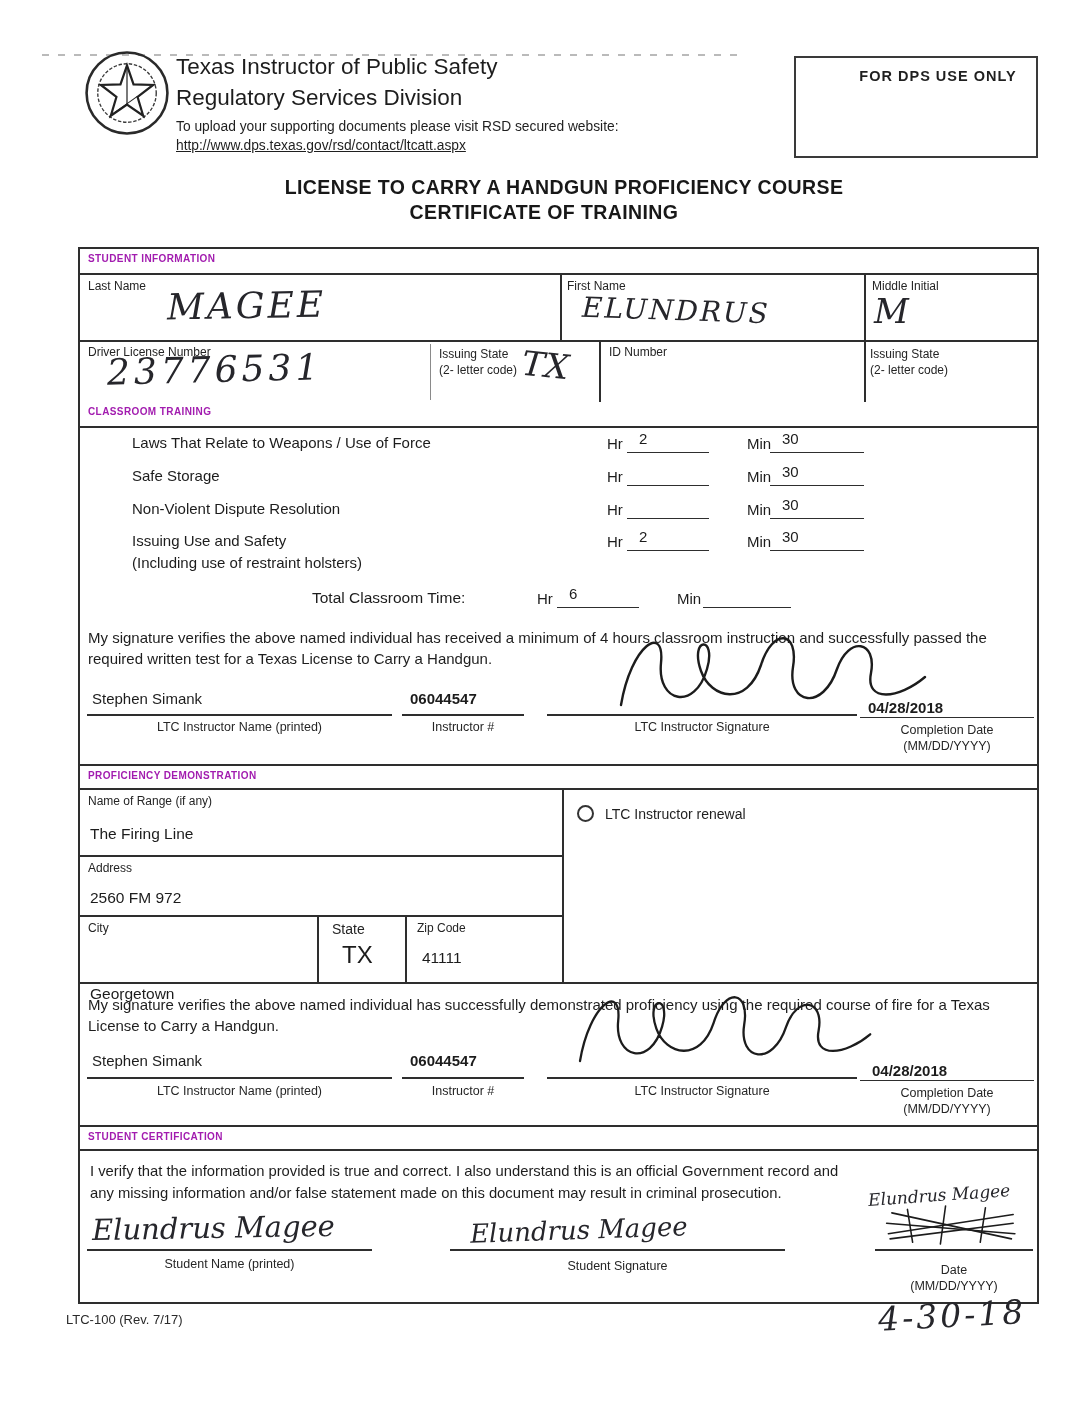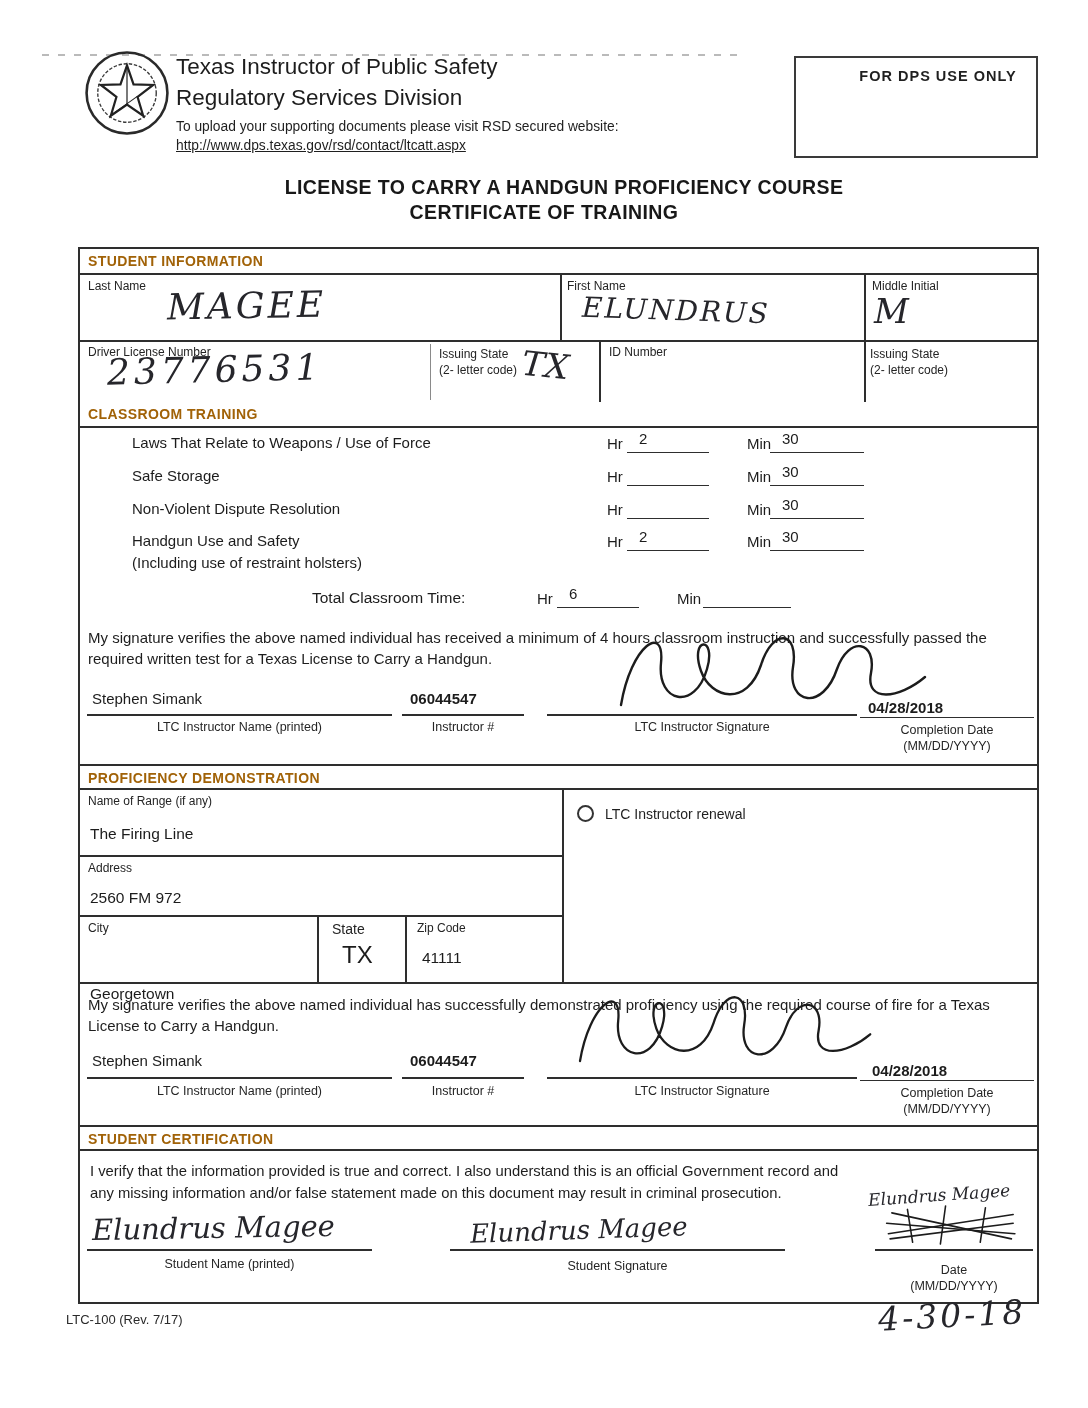--- a/index.html
+++ b/index.html
@@ -8,21 +8,21 @@
     font-family:"Liberation Sans", sans-serif; color:#1f1f1f; overflow:hidden;
   }
   .abs { position:absolute; }
   .label { font-size:12px; color:#242424; }
   .print { font-size:15px; color:#1c1c1c; }
   .hw { font-family:"DejaVu Serif", serif; font-style:italic; color:#26262b; }
   .line { position:absolute; border-bottom:2px solid #2e2e2e; }
   .thin { border-bottom-width:1.5px; }
   .vline { position:absolute; border-left:2px solid #2e2e2e; }
   .vfaint { border-left:1px solid #8a8a8a; }
-  .sechead { font-weight:bold; font-size:14px; letter-spacing:.4px; color:#a16207; }
+  .sechead { font-weight:bold; font-size:10px; letter-spacing:.4px; color:#a21caf; }
   .clabel { text-align:center; font-size:12.5px; color:#262626; }
   .para { font-size:15px; line-height:21px; color:#1e1e1e; }
   .bigtitle { font-weight:bold; font-size:19.5px; letter-spacing:.4px; text-align:center; width:100%; color:#181818; }
   .form { position:absolute; left:78px; top:247px; width:957px; height:1053px; border:2px solid #2e2e2e; }
   .bar { position:absolute; left:0; width:957px; height:26px; border-bottom:2px solid #2e2e2e; box-sizing:border-box; }
   .bar.topline { border-top:2px solid #2e2e2e; }
   .bar .sechead { position:absolute; left:8px; top:4px; }
   .artifact {
     position:absolute; left:42px; top:54px; width:700px; height:2px; opacity:.45;
     background:repeating-linear-gradient(90deg,#666 0 7px,transparent 7px 16px);
@@ -119,21 +119,21 @@
     <div class="abs print" style="left:702px; top:214px;">30</div>
 
     <div class="abs print" style="left:52px; top:251px;">Non-Violent Dispute Resolution</div>
     <div class="abs print" style="left:527px; top:252px;">Hr</div>
     <div class="line thin" style="left:547px; top:269px; width:82px;"></div>
     <div class="abs print" style="left:559px; top:247px;"></div>
     <div class="abs print" style="left:667px; top:252px;">Min</div>
     <div class="line thin" style="left:690px; top:269px; width:94px;"></div>
     <div class="abs print" style="left:702px; top:247px;">30</div>
 
-    <div class="abs print" style="left:52px; top:283px;">Handgun Use and Safety</div>
+    <div class="abs print" style="left:52px; top:283px;">Issuing Use and Safety</div>
     <div class="abs print" style="left:52px; top:305px;">(Including use of restraint holsters)</div>
     <div class="abs print" style="left:527px; top:284px;">Hr</div>
     <div class="line thin" style="left:547px; top:301px; width:82px;"></div>
     <div class="abs print" style="left:559px; top:279px;">2</div>
     <div class="abs print" style="left:667px; top:284px;">Min</div>
     <div class="line thin" style="left:690px; top:301px; width:94px;"></div>
     <div class="abs print" style="left:702px; top:279px;">30</div>
 
     <div class="abs print" style="left:232px; top:340px; font-size:15.5px;">Total Classroom Time:</div>
     <div class="abs print" style="left:457px; top:341px;">Hr</div>

